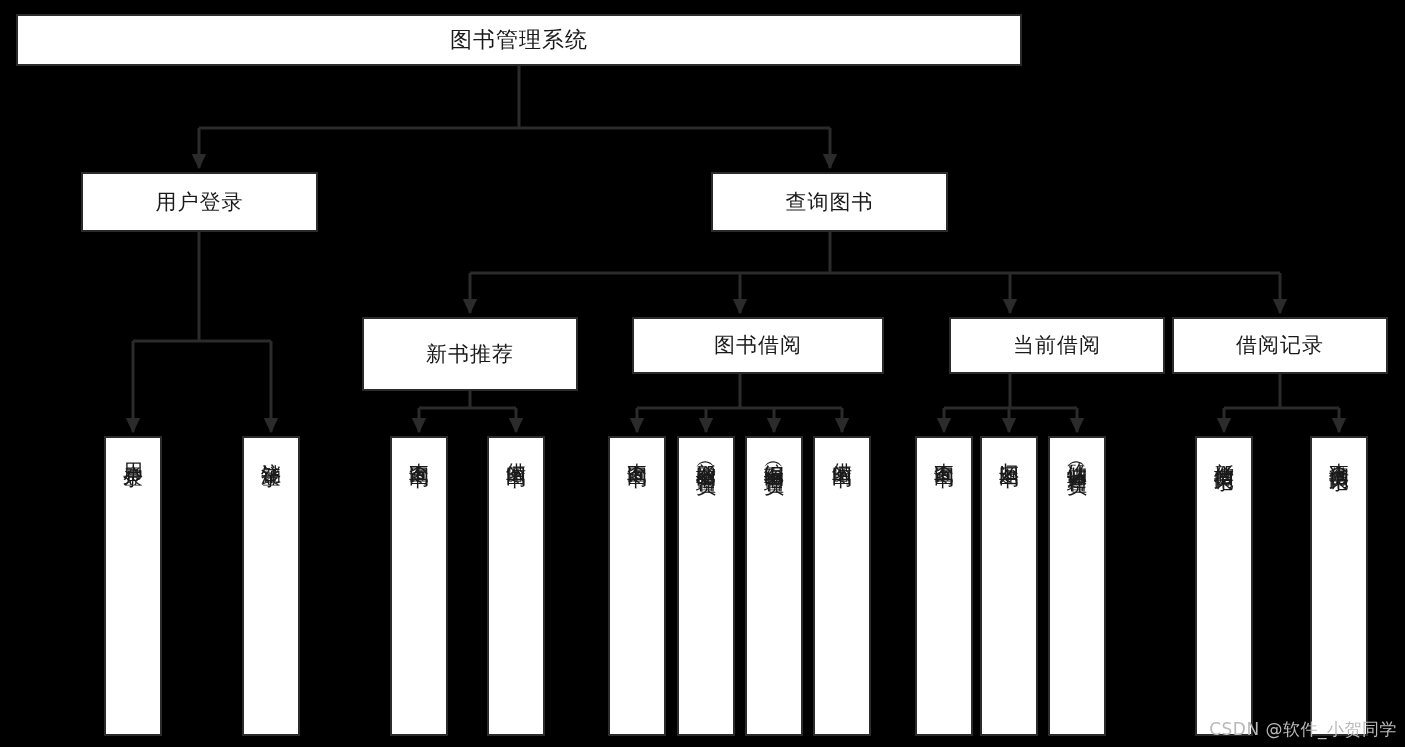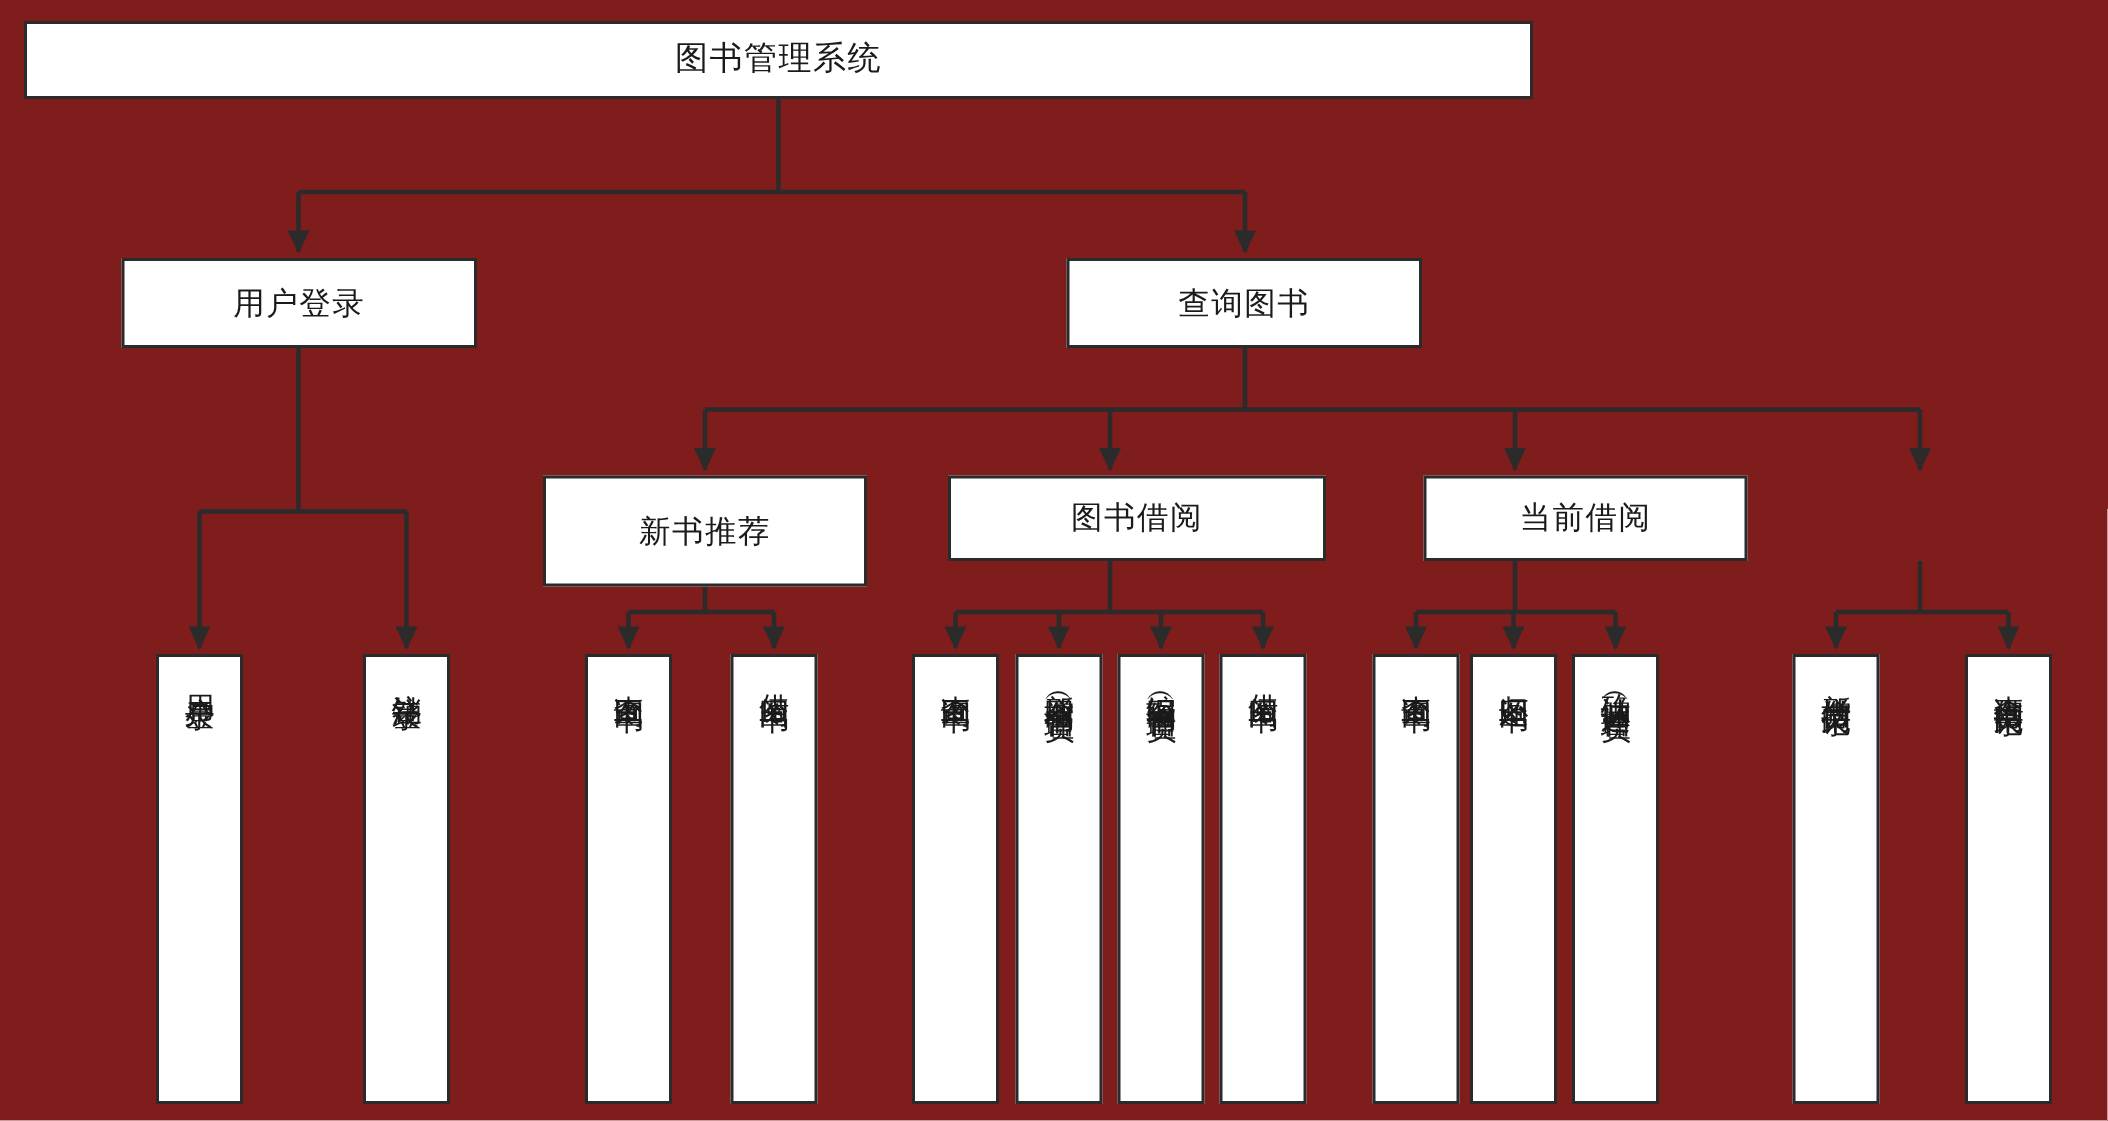--- a/index.html
+++ b/index.html
@@ -8,21 +8,21 @@
     padding: 0;
     background: #ffffff;
   }
   body {
     font-family: "DejaVu Sans", "Liberation Sans", sans-serif;
   }
   #canvas {
     position: relative;
     width: 1405px;
     height: 747px;
-    background: #7f1d1d;
+    background: #000000;
     overflow: hidden;
   }
   #wires {
     position: absolute;
     left: 0;
     top: 0;
     width: 1405px;
     height: 747px;
     pointer-events: none;
   }
@@ -150,20 +150,23 @@
   </div>
 
   <div class="node horiz" style="left:632px; top:317px; width:252px; height:57px;">
     <span class="node-label">图书借阅</span>
   </div>
 
   <div class="node horiz" style="left:902px; top:317px; width:216px; height:57px;margin-left:47px;">
     <span class="node-label">当前借阅</span>
   </div>
 
+  <div class="node horiz" style="left:1172px; top:317px; width:216px; height:57px;">
+    <span class="node-label">借阅记录</span>
+  </div>
 
   <div class="node leaf" style="left:104px; top:436px; width:58px; height:300px;">
     <span class="node-label">用户登录</span>
   </div>
 
   <div class="node leaf" style="left:242px; top:436px; width:58px; height:300px;">
     <span class="node-label">注销登录</span>
   </div>
 
   <div class="node leaf" style="left:390px; top:436px; width:58px; height:300px;">
@@ -203,14 +206,15 @@
   </div>
 
   <div class="node leaf" style="left:1195px; top:436px; width:58px; height:300px;">
     <span class="node-label">新增借阅记录</span>
   </div>
 
   <div class="node leaf" style="left:1310px; top:436px; width:58px; height:300px;">
     <span class="node-label">查询借阅记录</span>
   </div>
 
+  <div id="watermark">CSDN @软件_小贺同学</div>
 
 </div>
 
 </body></html>

